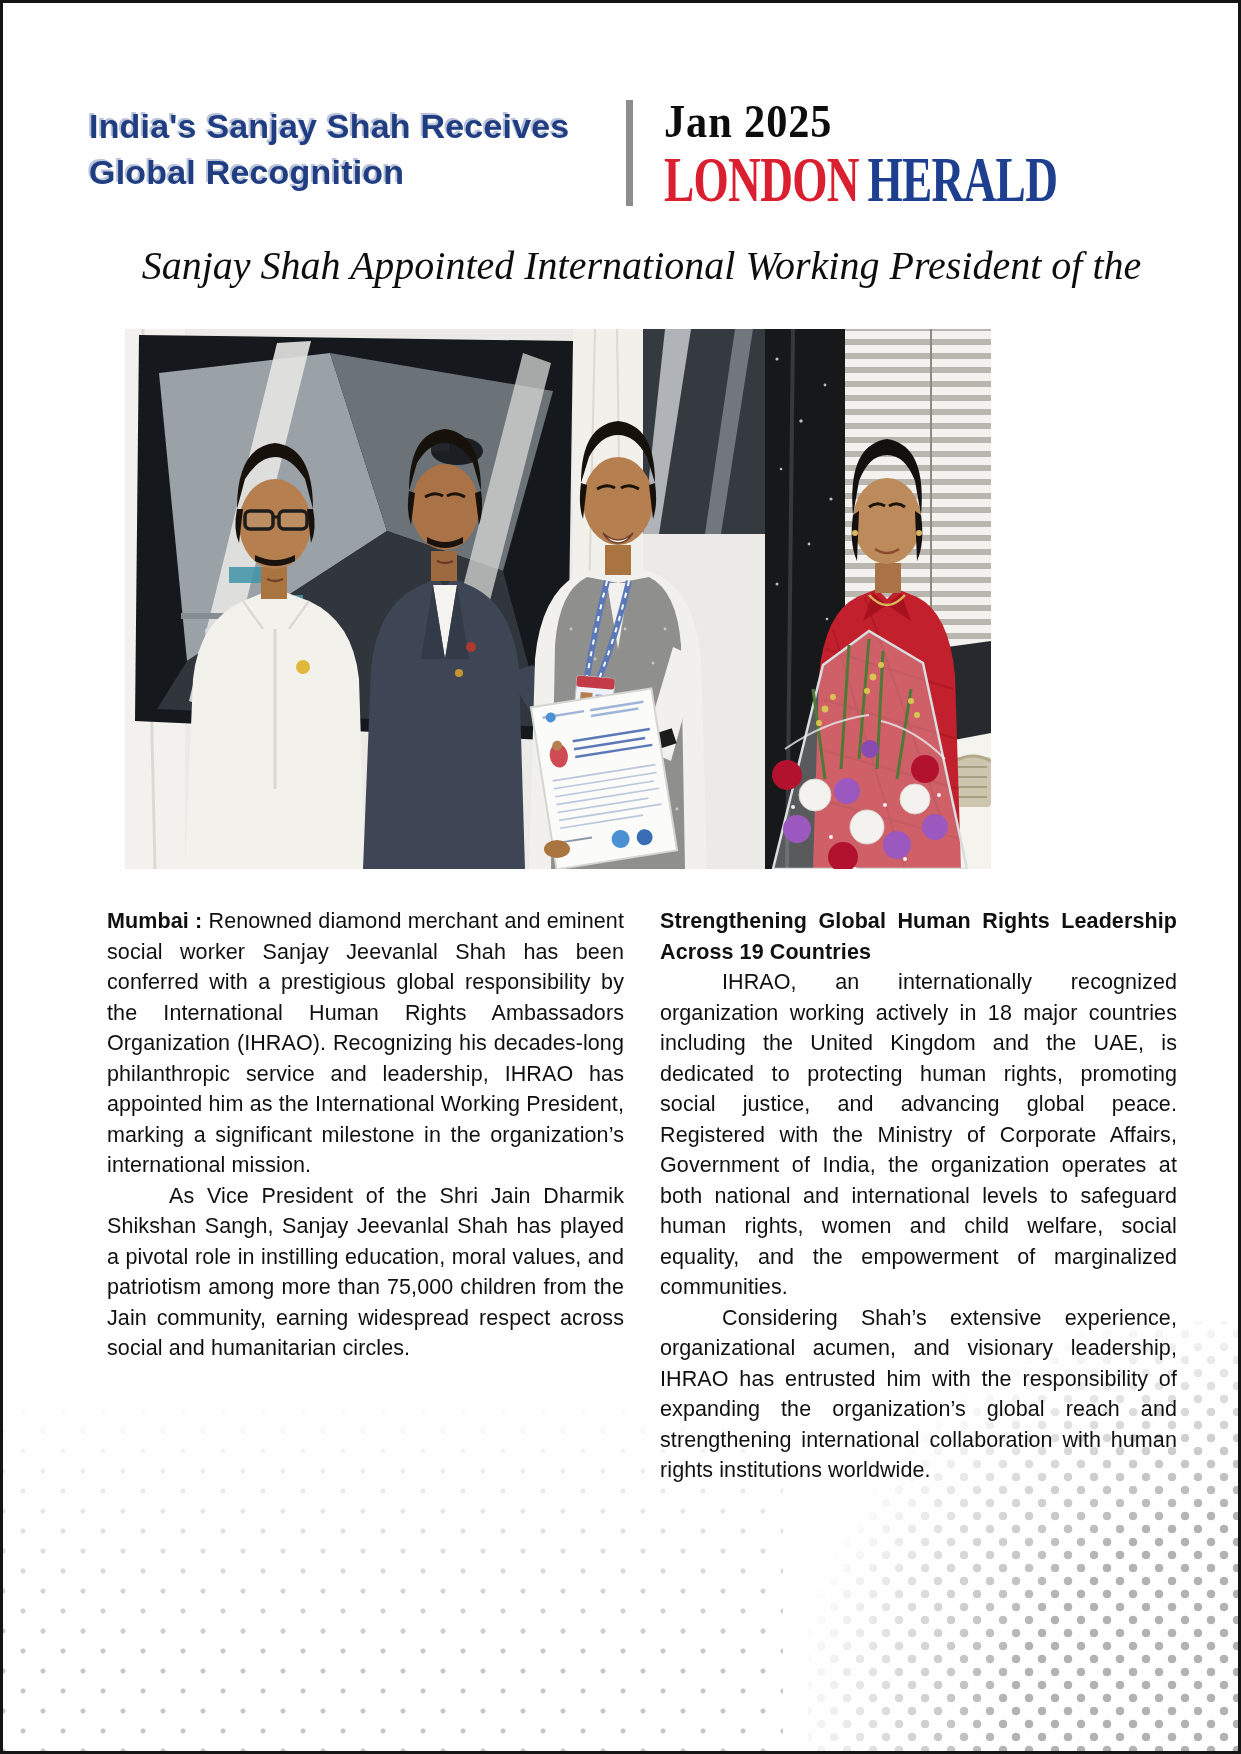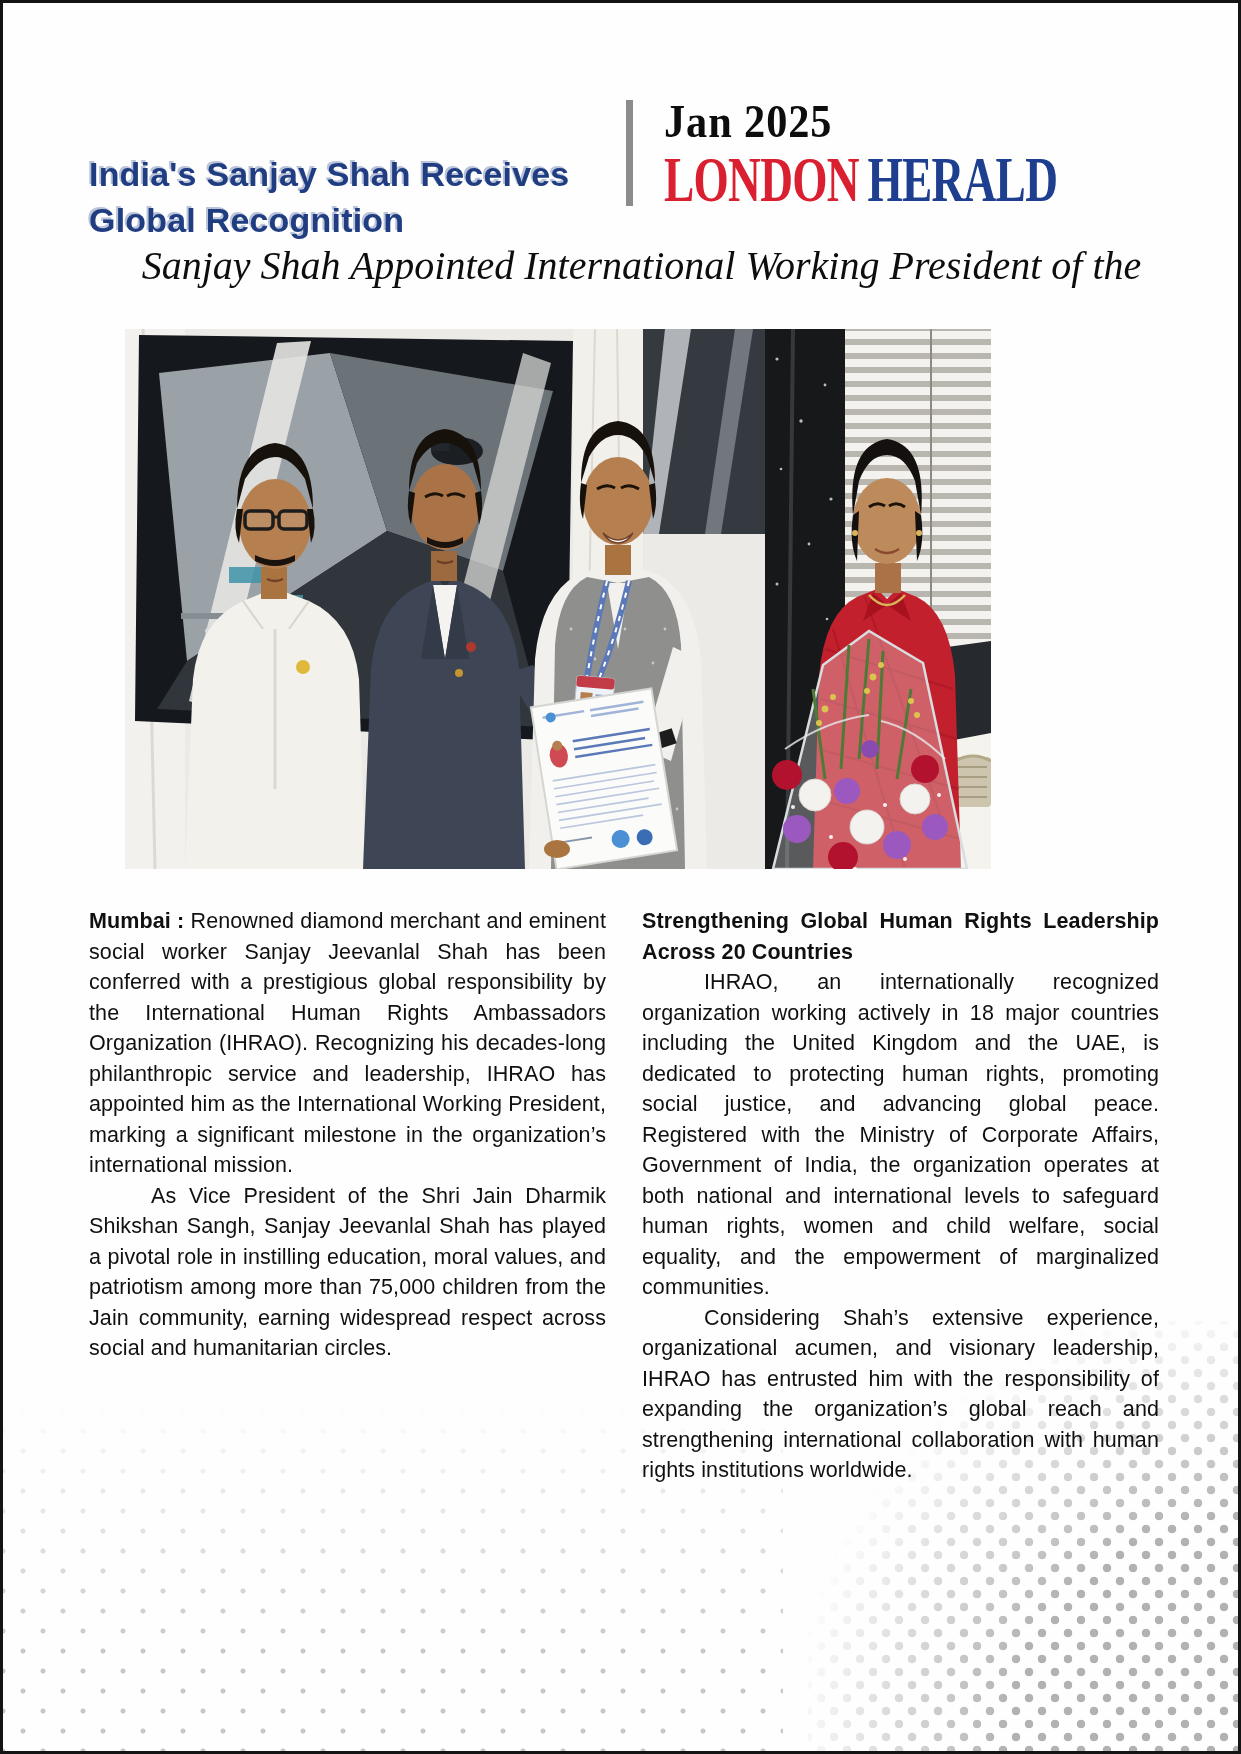--- a/index.html
+++ b/index.html
@@ -12,21 +12,20 @@
     overflow:hidden;
     font-family:"Liberation Sans",sans-serif;
     margin:0 auto;
   }
   
   .kicker{
     position:absolute;left:86px;top:100px;
     font-size:34px;font-weight:700;line-height:46px;
     color:#1f3d80;letter-spacing:.2px;
     text-shadow:-2px -2px 0 #b9c3d9;
-    margin-top:48px;
   }
   .header-divider{
     position:absolute;left:623px;top:97px;width:7px;height:106px;
     background:#8c8c8c;
   }
   .masthead{position:absolute;left:661px;top:92px;font-family:Liberation Serif, serif;}
   .issue-date{
     font-size:46px;font-weight:800;color:#0d0d0d;letter-spacing:1px;
     transform:scaleX(.92);transform-origin:left top;white-space:nowrap;
   }
@@ -43,21 +42,21 @@
     text-align:center;
     font-family:"Liberation Serif",serif;font-style:italic;
     font-size:40px;line-height:49px;color:#0d0d0d;font-weight:500;padding-left:21px;
   }
   
   .photo{position:absolute;left:122px;top:326px;width:866px;height:540px;}
   
   .col{
     position:absolute;top:903px;width:517px;
     font-size:21.5px;line-height:30.5px;color:#101010;
-    text-align:justify;letter-spacing:.1px;z-index:2;
+    text-align:justify;letter-spacing:.1px;z-index:2;margin-left:18px;
   }
   .col-left{left:86px;}
   .col-right{left:639px;}
   .col p{margin:0;}
   .dateline{font-weight:700;}
   .indent{text-indent:62px;}
   .col-heading{font-weight:700;text-align:justify;margin:0;}
   
   .dots-br{
     position:absolute;right:0;bottom:0;width:430px;height:430px;z-index:1;
@@ -332,20 +331,20 @@
       <path d="M660,420 Q700,392 744,386 M820,430 Q790,400 756,392" stroke="#e6ebee" stroke-width="2" fill="none" opacity=".8"></path>
     </g>
   </svg>
 
   <div class="col col-left">
     <p><span class="dateline">Mumbai : </span><span>Renowned diamond merchant and eminent social worker Sanjay Jeevanlal Shah has been conferred with a prestigious global responsibility by the International Human Rights Ambassadors Organization (IHRAO). Recognizing his decades-long philanthropic service and leadership, IHRAO has appointed him as the International Working President, marking a significant milestone in the organization’s international mission.</span></p>
     <p class="indent">As Vice President of the Shri Jain Dharmik Shikshan Sangh, Sanjay Jeevanlal Shah has played a pivotal role in instilling education, moral values, and patriotism among more than 75,000 children from the Jain community, earning widespread respect across social and humanitarian circles.</p>
   </div>
 
   <div class="col col-right">
-    <p class="col-heading">Strengthening Global Human Rights Leadership Across 20 Countries</p>
+    <p class="col-heading">Strengthening Global Human Rights Leadership Across 19 Countries</p>
     <p class="indent">IHRAO, an internationally recognized organization working actively in 18 major countries including the United Kingdom and the UAE, is dedicated to protecting human rights, promoting social justice, and advancing global peace. Registered with the Ministry of Corporate Affairs, Government of India, the organization operates at both national and international levels to safeguard human rights, women and child welfare, social equality, and the empowerment of marginalized communities.</p>
     <p class="indent">Considering Shah’s extensive experience, organizational acumen, and visionary leadership, IHRAO has entrusted him with the responsibility of expanding the organization’s global reach and strengthening international collaboration with human rights institutions worldwide.</p>
   </div>
 
   <div class="dots-bl"></div>
   <div class="dots-br"></div>
 </div>
 
 </body></html>

